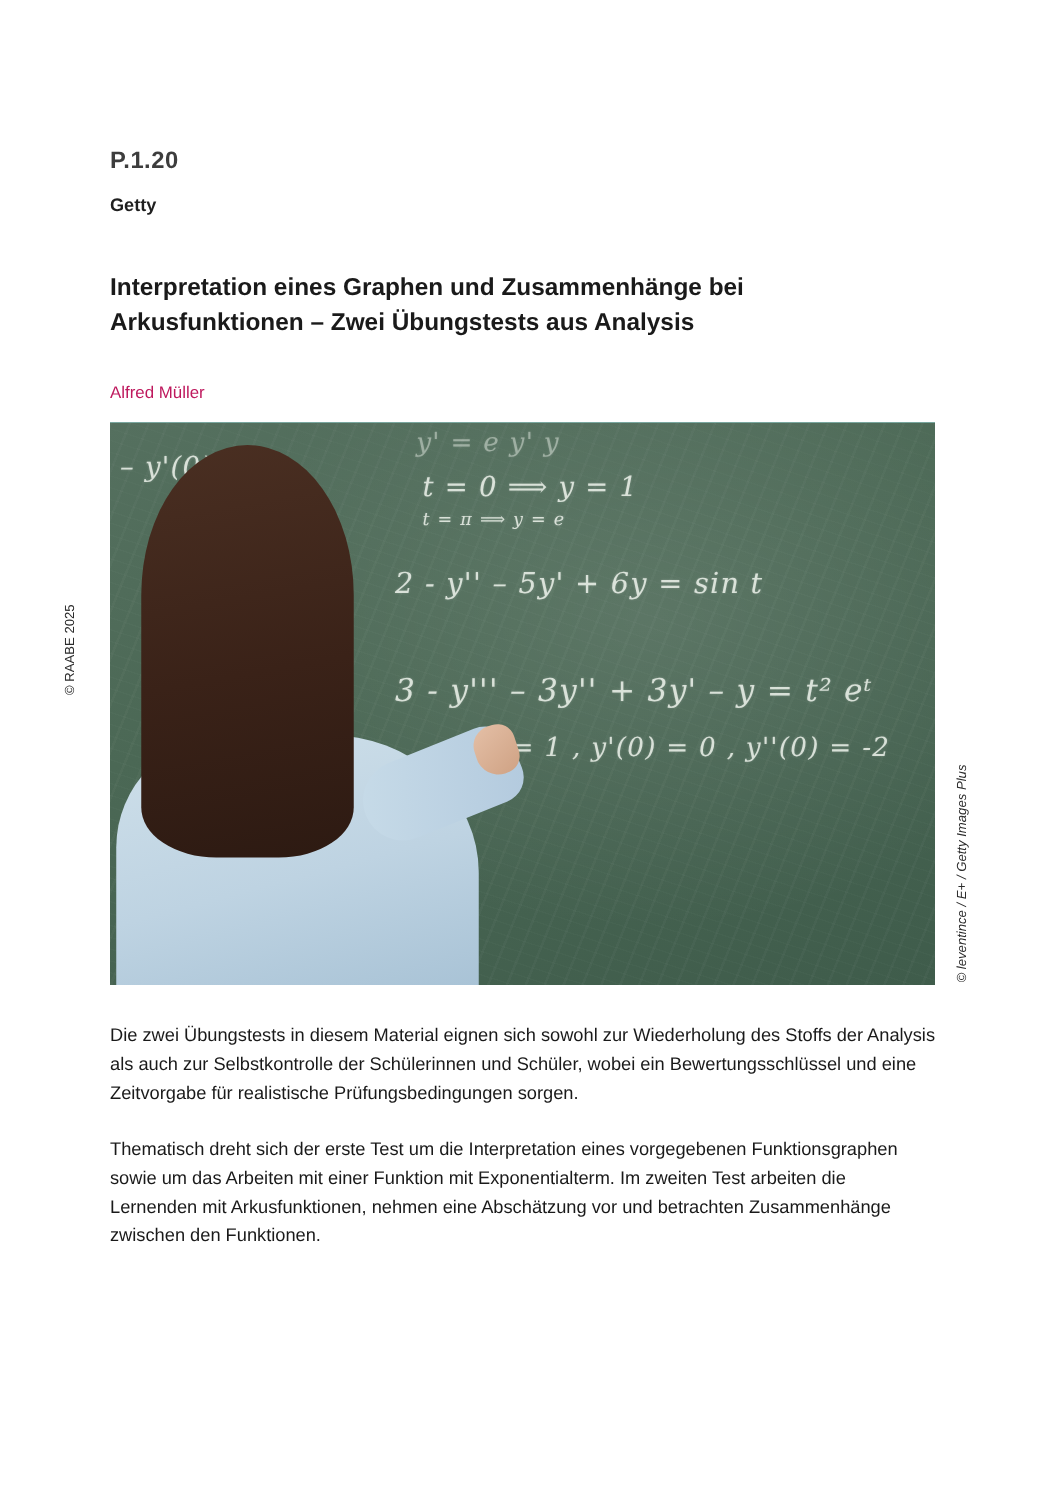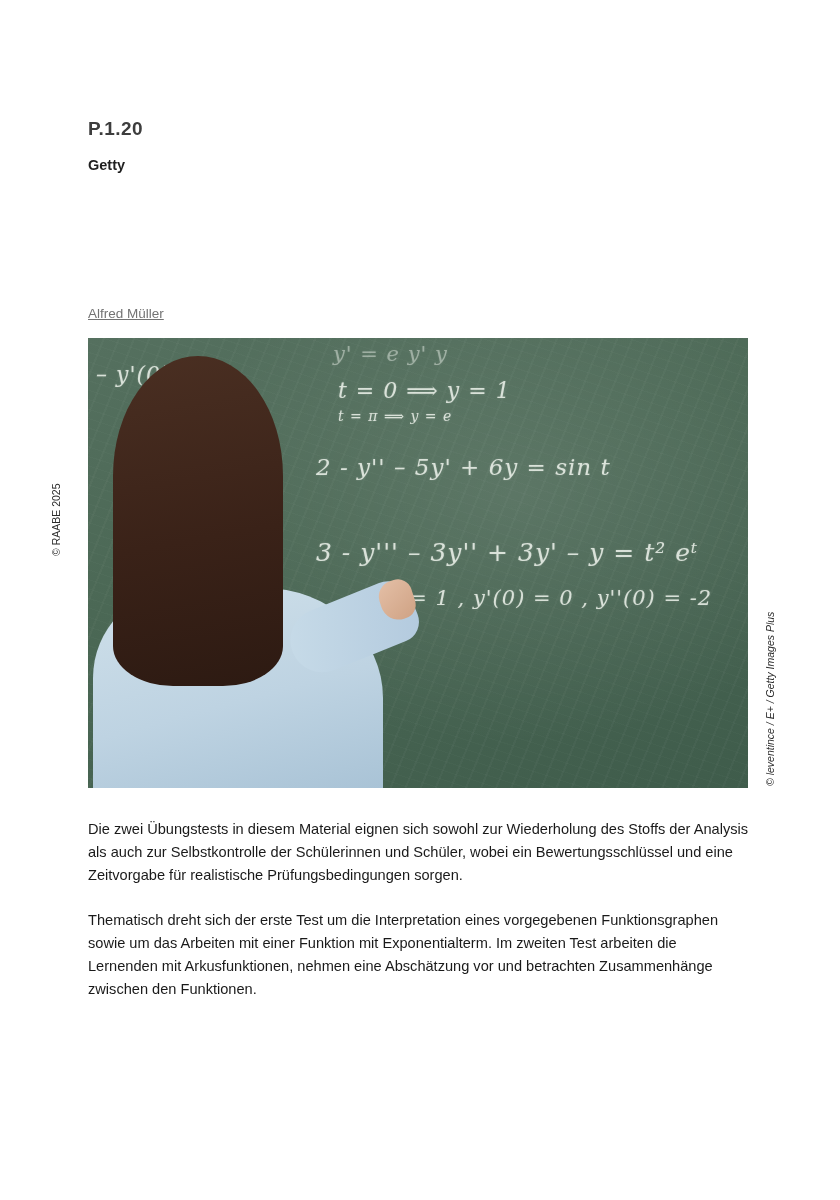--- a/index.html
+++ b/index.html
@@ -51,22 +51,21 @@
     font-weight: bold;
     line-height: 1.45;
     color: #1a1a1a;
   }
 
   .author {
     position: absolute;
     left: 88px;
     top: 306px;
     font-size: 13.5px;
-    color: #737373;
-    text-decoration: underline;
+    color: #be185d;
   }
 
   
   .photo {
     position: absolute;
     left: 88px;
     top: 338px;
     width: 660px;
     height: 450px;
     overflow: hidden;
@@ -186,20 +185,21 @@
   }
 </style>
 </head>
 <body>
 
 <div class="page">
 
   <div class="code">P.1.20</div>
   <div class="section-label">Getty</div>
 
+  <h1 class="title">Interpretation eines Graphen und Zusammenhänge bei Arkusfunktionen – Zwei Übungstests aus Analysis</h1>
 
   <div class="author">Alfred Müller</div>
 
   <div class="photo">
     <div class="board"></div>
 
     <div class="chalk c0">y' = e y' y</div>
     <div class="chalk c1">– y'(0)</div>
     <div class="chalk c2">t = 0 ⟹ y = 1</div>
     <div class="chalk c3">t = π ⟹ y = e</div>

